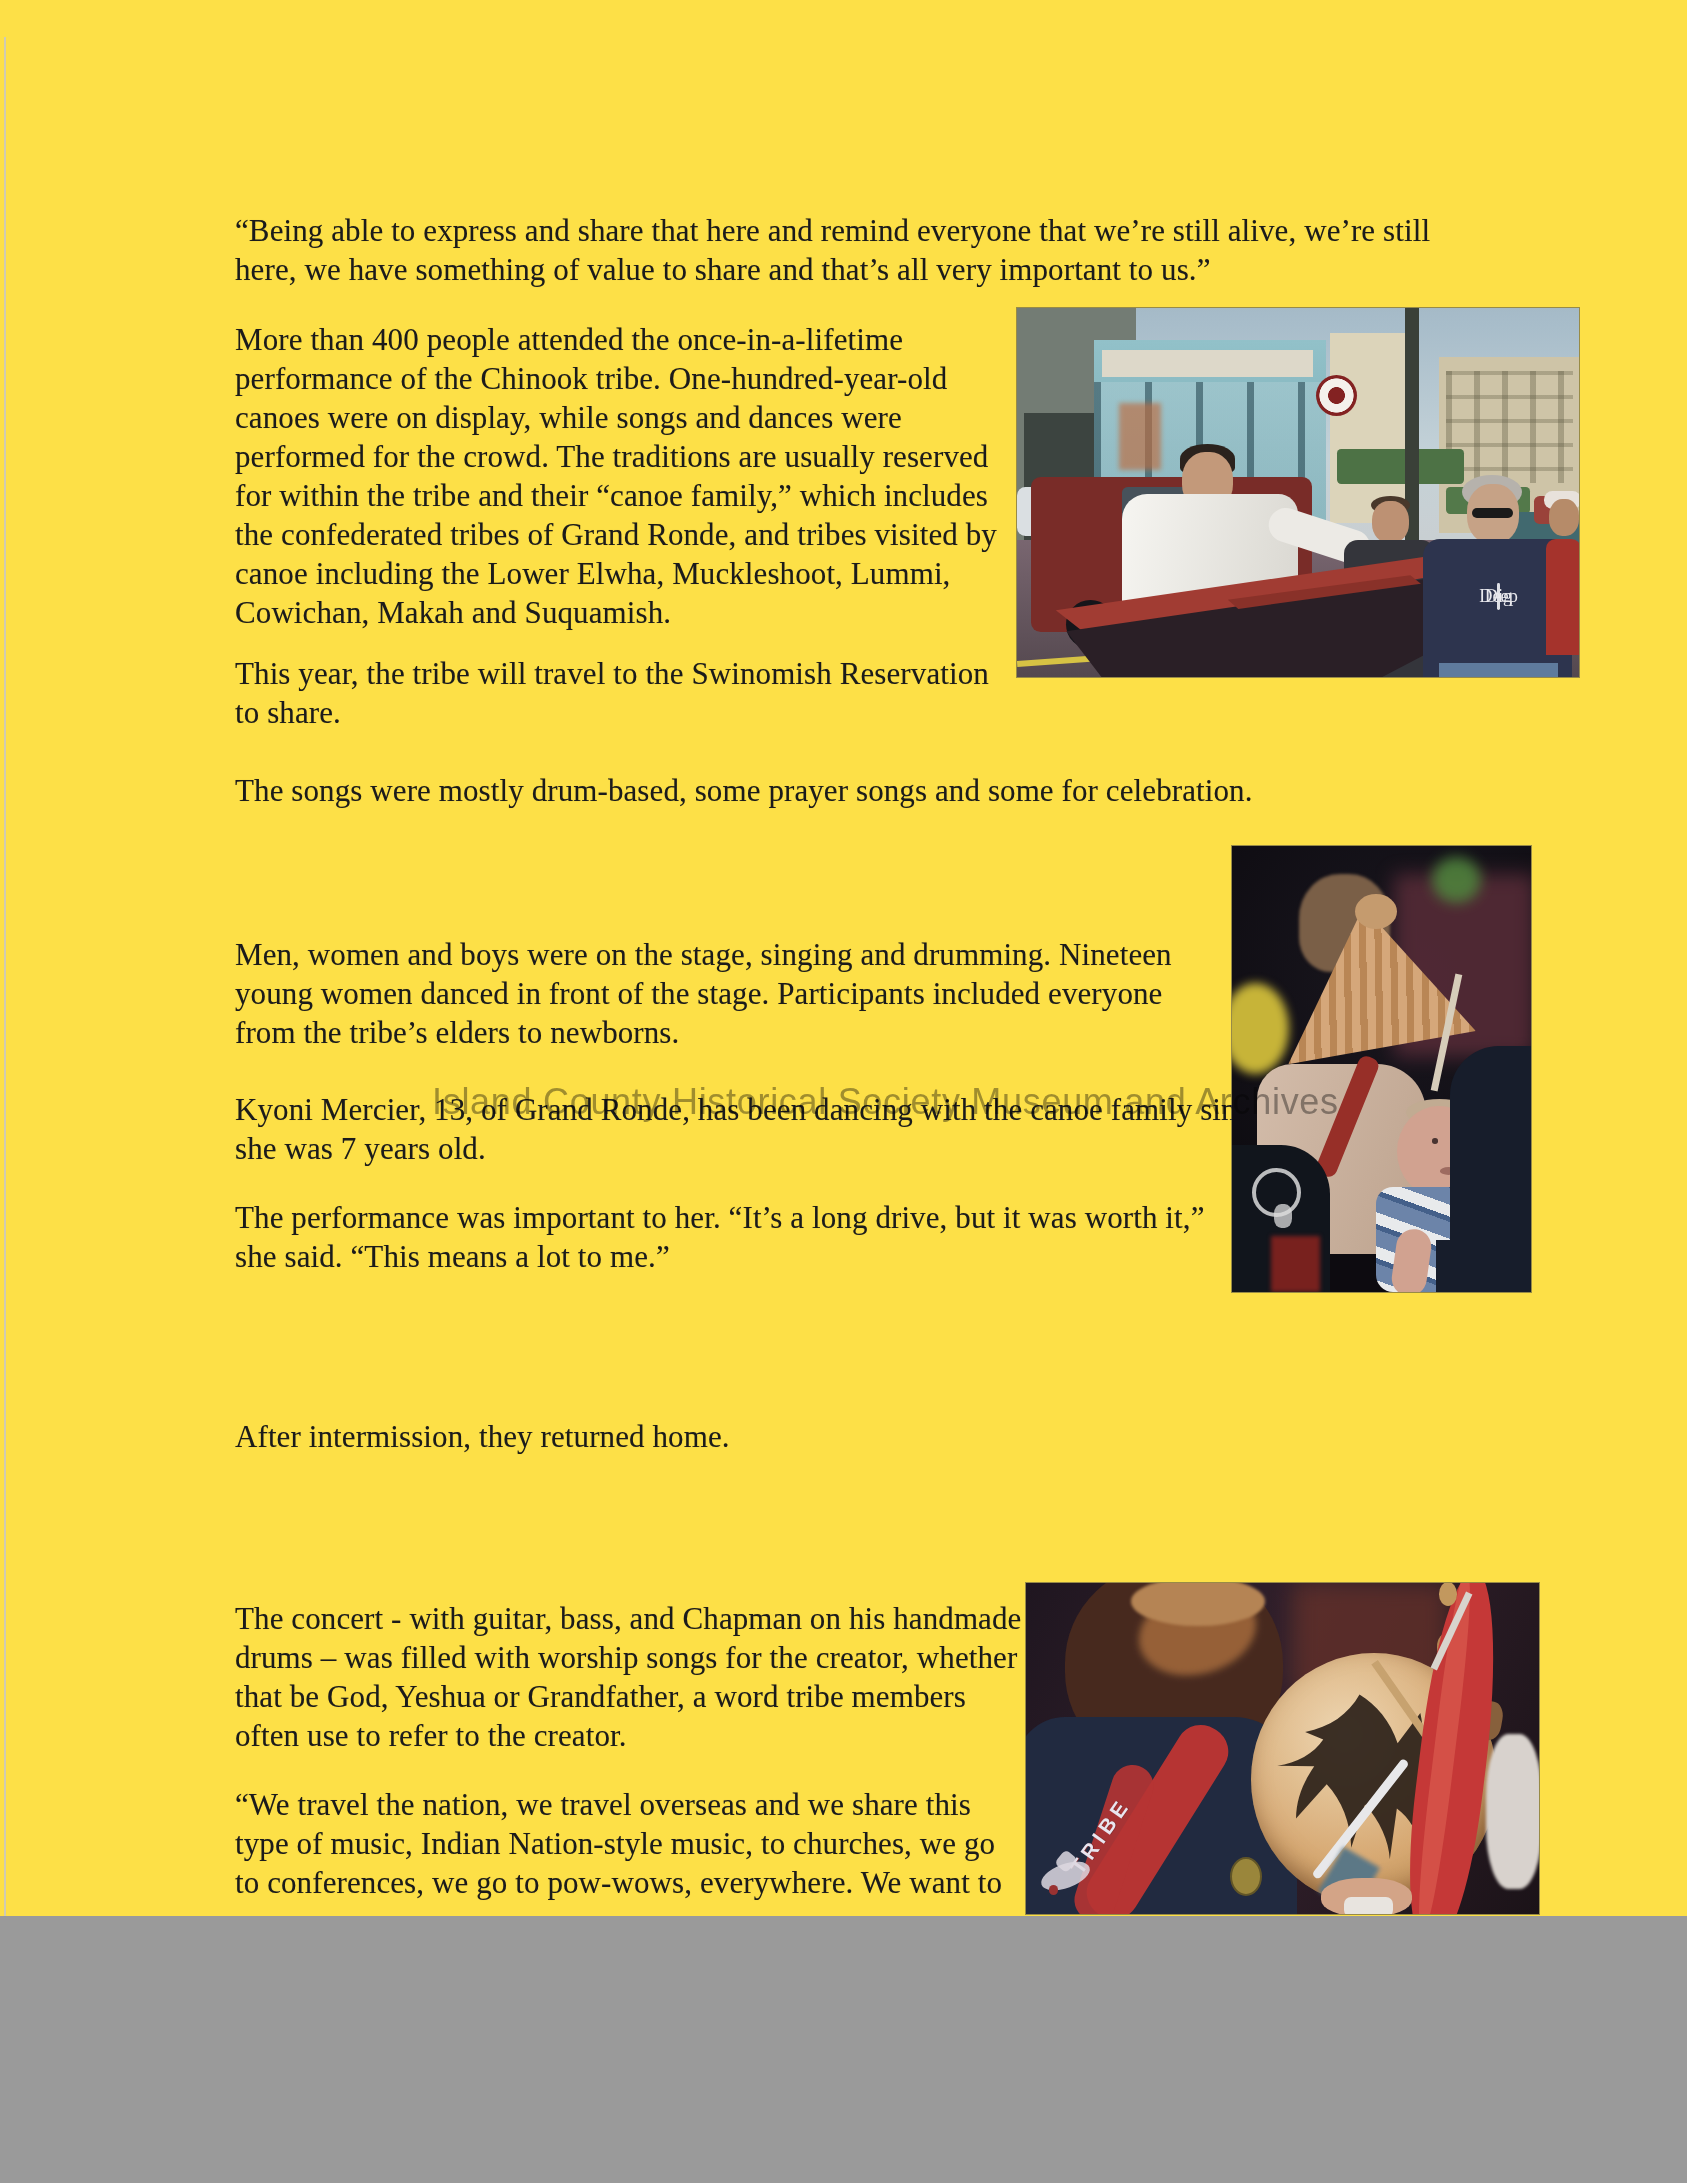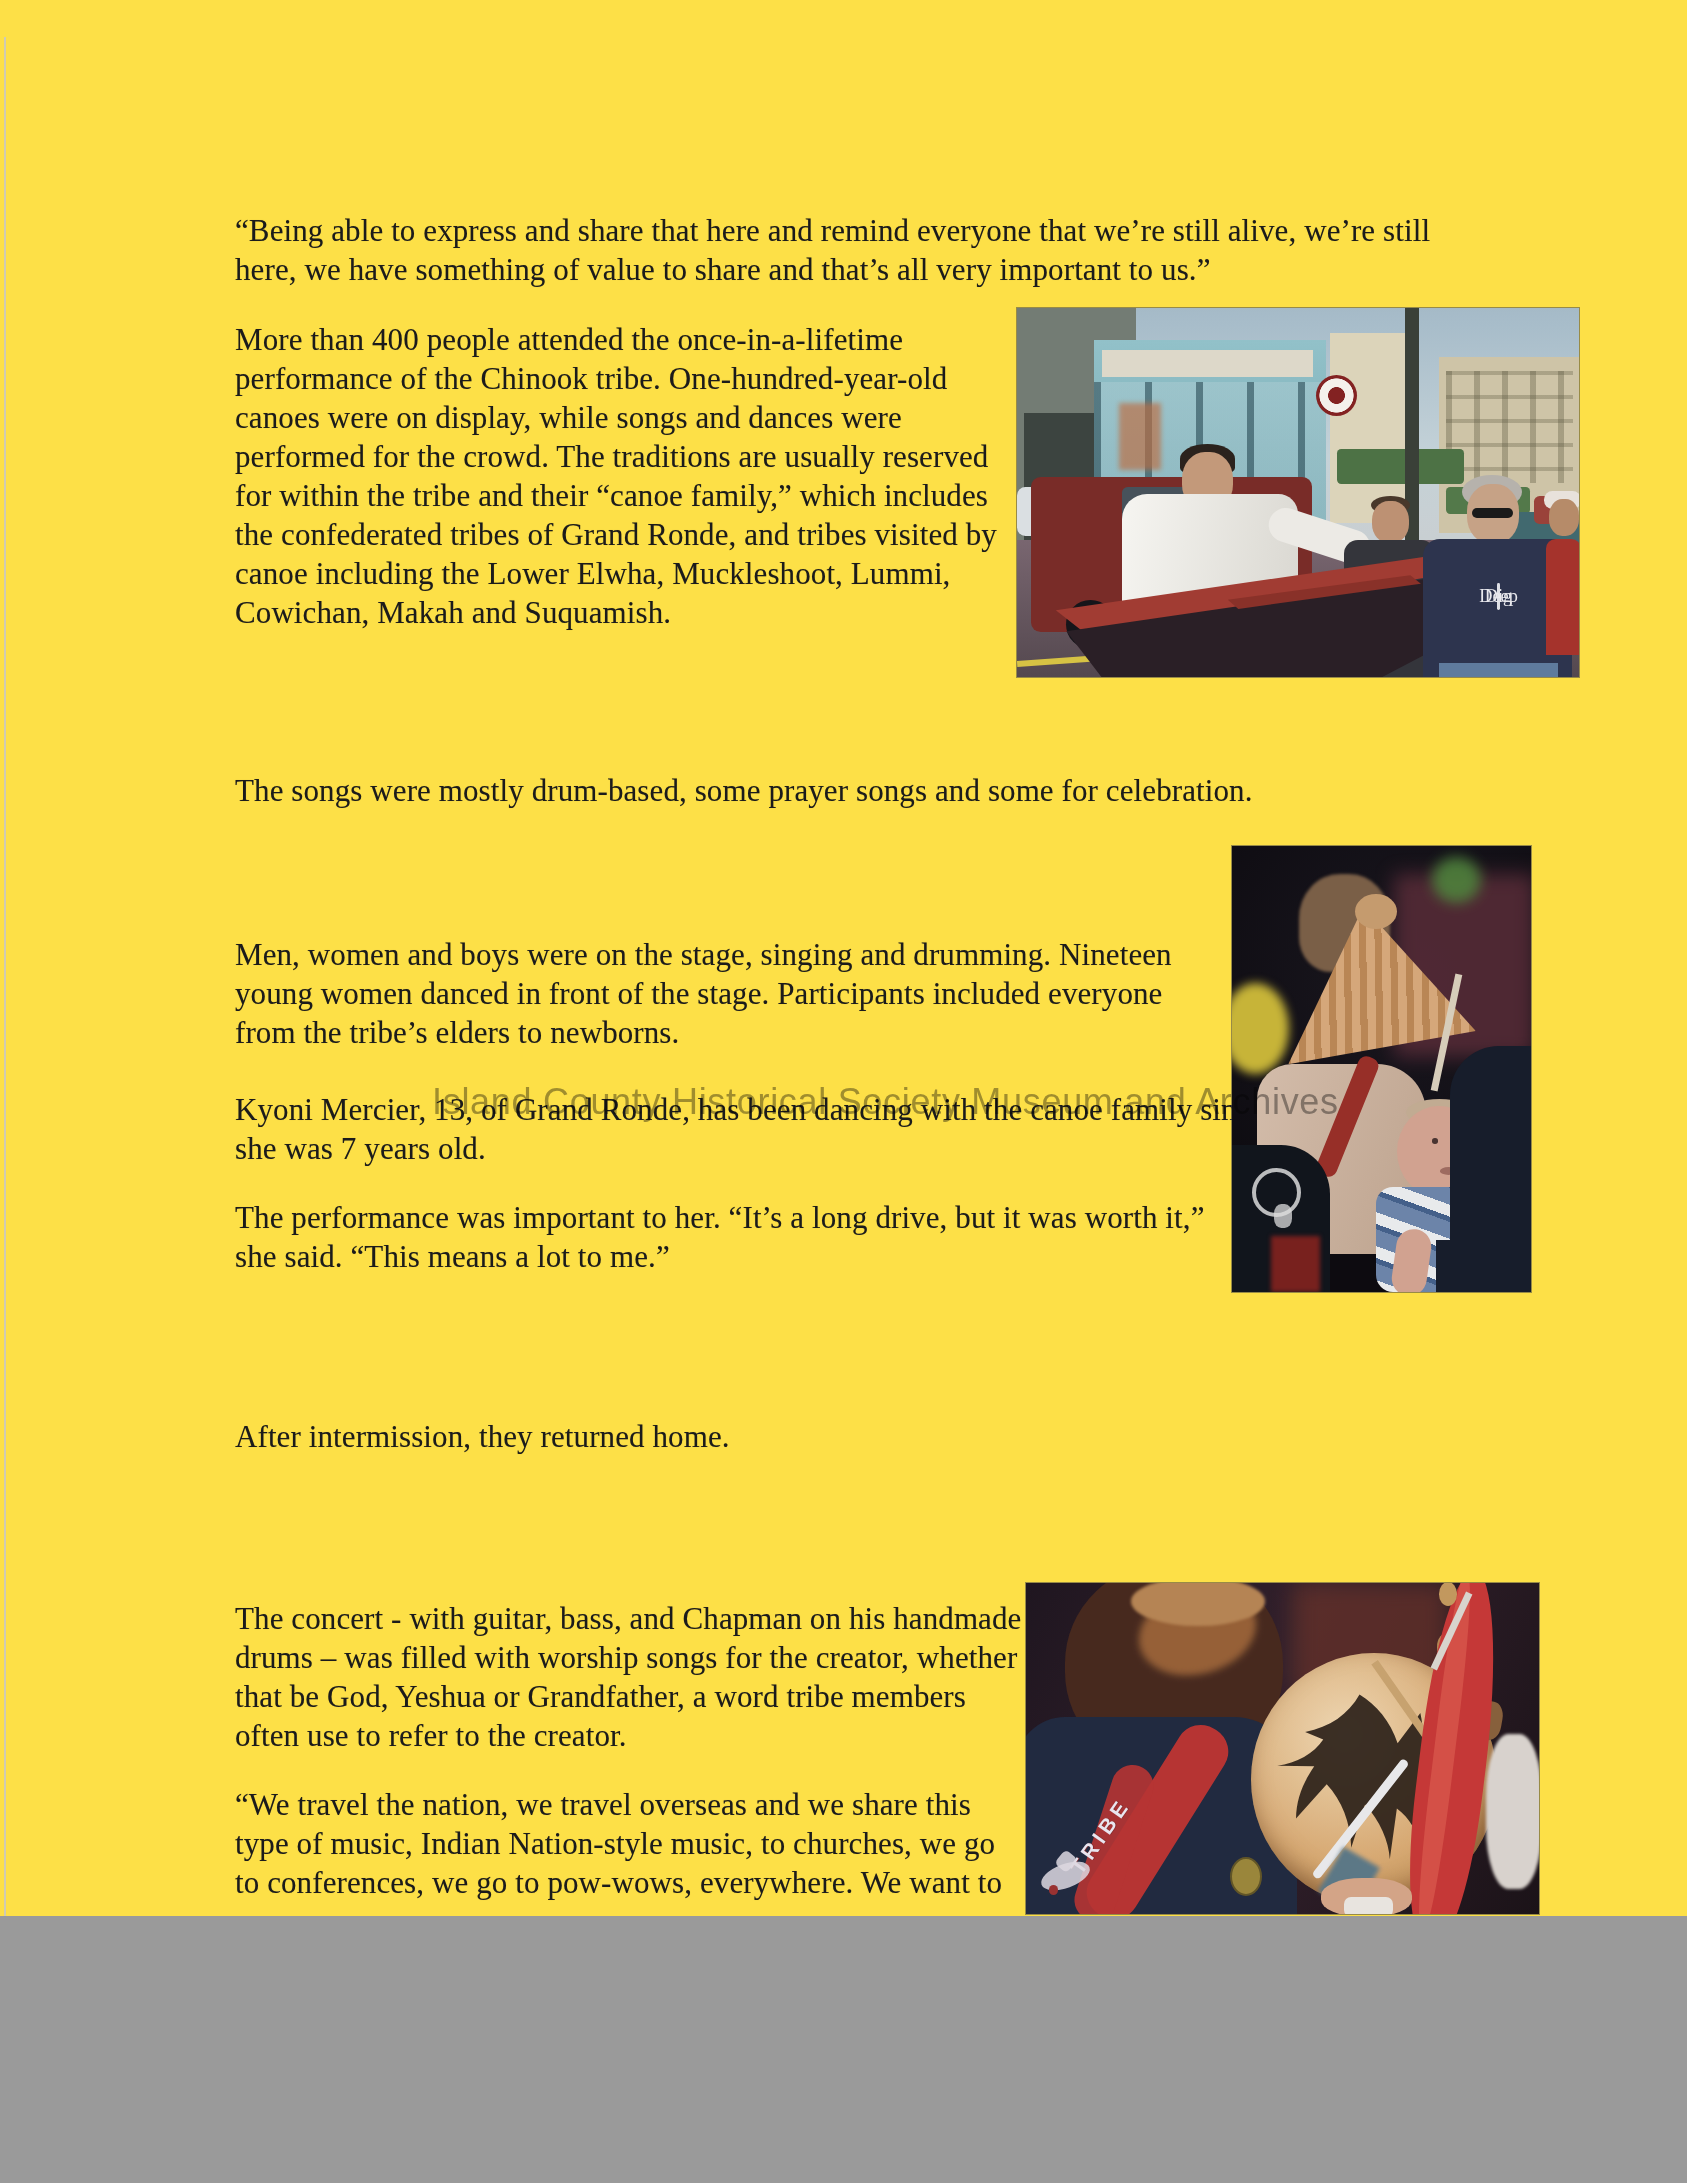--- a/index.html
+++ b/index.html
@@ -135,20 +135,21 @@
   .p3-cuff{left:318px;top:314px;width:49px;height:19.7px;background:#e8e4de;border-radius:7px;filter:blur(0.7px);}
 </style>
 </head>
 <body>
 
 <div class="page">
   <div class="scan-line"></div>
 
   <p class="para w-full" style="top:211px">“Being able to express and share that here and remind everyone that we’re still alive, we’re still here, we have something of value to share and that’s all very important to us.”</p>
   <p class="para w-a" style="top:320px">More than 400 people attended the once-in-a-lifetime performance of the Chinook tribe. One-hundred-year-old canoes were on display, while songs and dances were performed for the crowd. The traditions are usually reserved for within the tribe and their “canoe family,” which includes the confederated tribes of Grand Ronde, and tribes visited by canoe including the Lower Elwha, Muckleshoot, Lummi, Cowichan, Makah and Suquamish.</p>
+  <p class="para w-a" style="top:654px">This year, the tribe will travel to the Swinomish Reservation to share.</p>
   <p class="para w-full" style="top:771px">The songs were mostly drum-based, some prayer songs and some for celebration.</p>
   <p class="para w-b" style="top:935px">Men, women and boys were on the stage, singing and drumming. Nineteen young women danced in front of the stage. Participants included everyone from the tribe’s elders to newborns.</p>
   <p class="para w-b2" style="top:1090px">Kyoni Mercier, 13, of Grand Ronde, has been dancing with the canoe family since she was 7 years old.</p>
   <p class="para w-b" style="top:1198px">The performance was important to her. “It’s a long drive, but it was worth it,” she said. “This means a lot to me.”</p>
   <p class="para w-full" style="top:1417px">After intermission, they returned home.</p>
   <p class="para w-c" style="top:1599px">The concert  - with guitar, bass, and Chapman on his handmade drums  – was filled with worship songs for the creator, whether that be God, Yeshua or Grandfather, a word tribe members often use to refer to the creator.</p>
   <p class="para w-c" style="top:1785px">“We travel the nation, we travel overseas and we share this type of music, Indian Nation-style music, to churches, we go to conferences, we go to pow-wows, everywhere. We want to</p>
 
   <div class="watermark">Island County Historical Society Museum and Archives</div>
 

